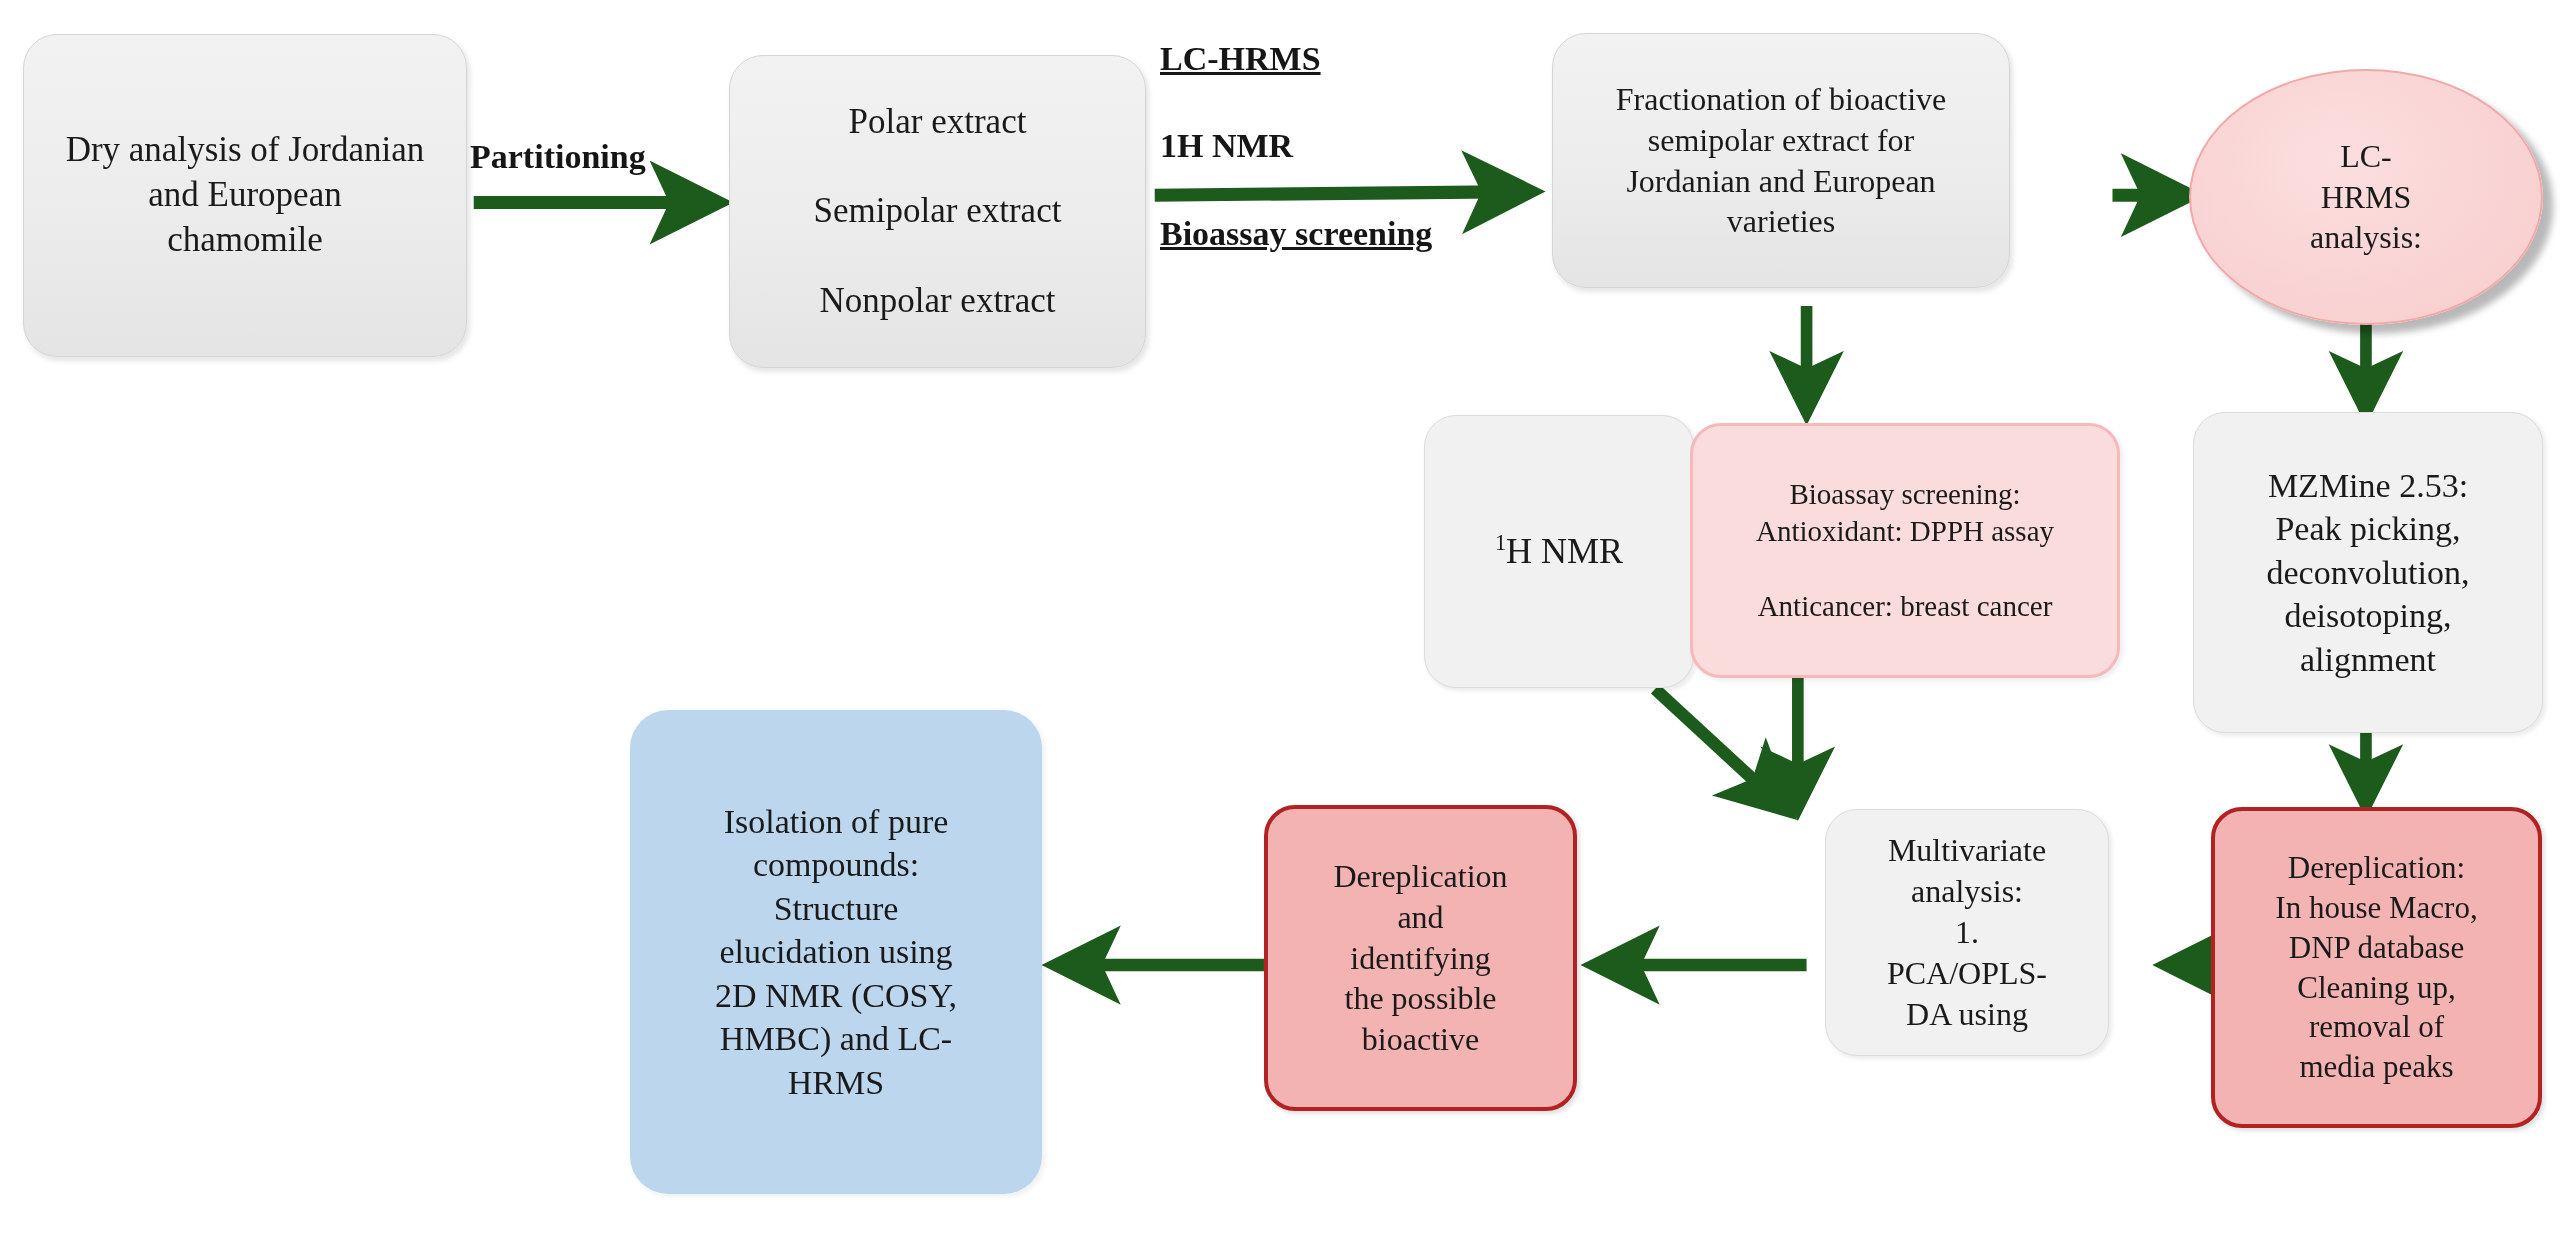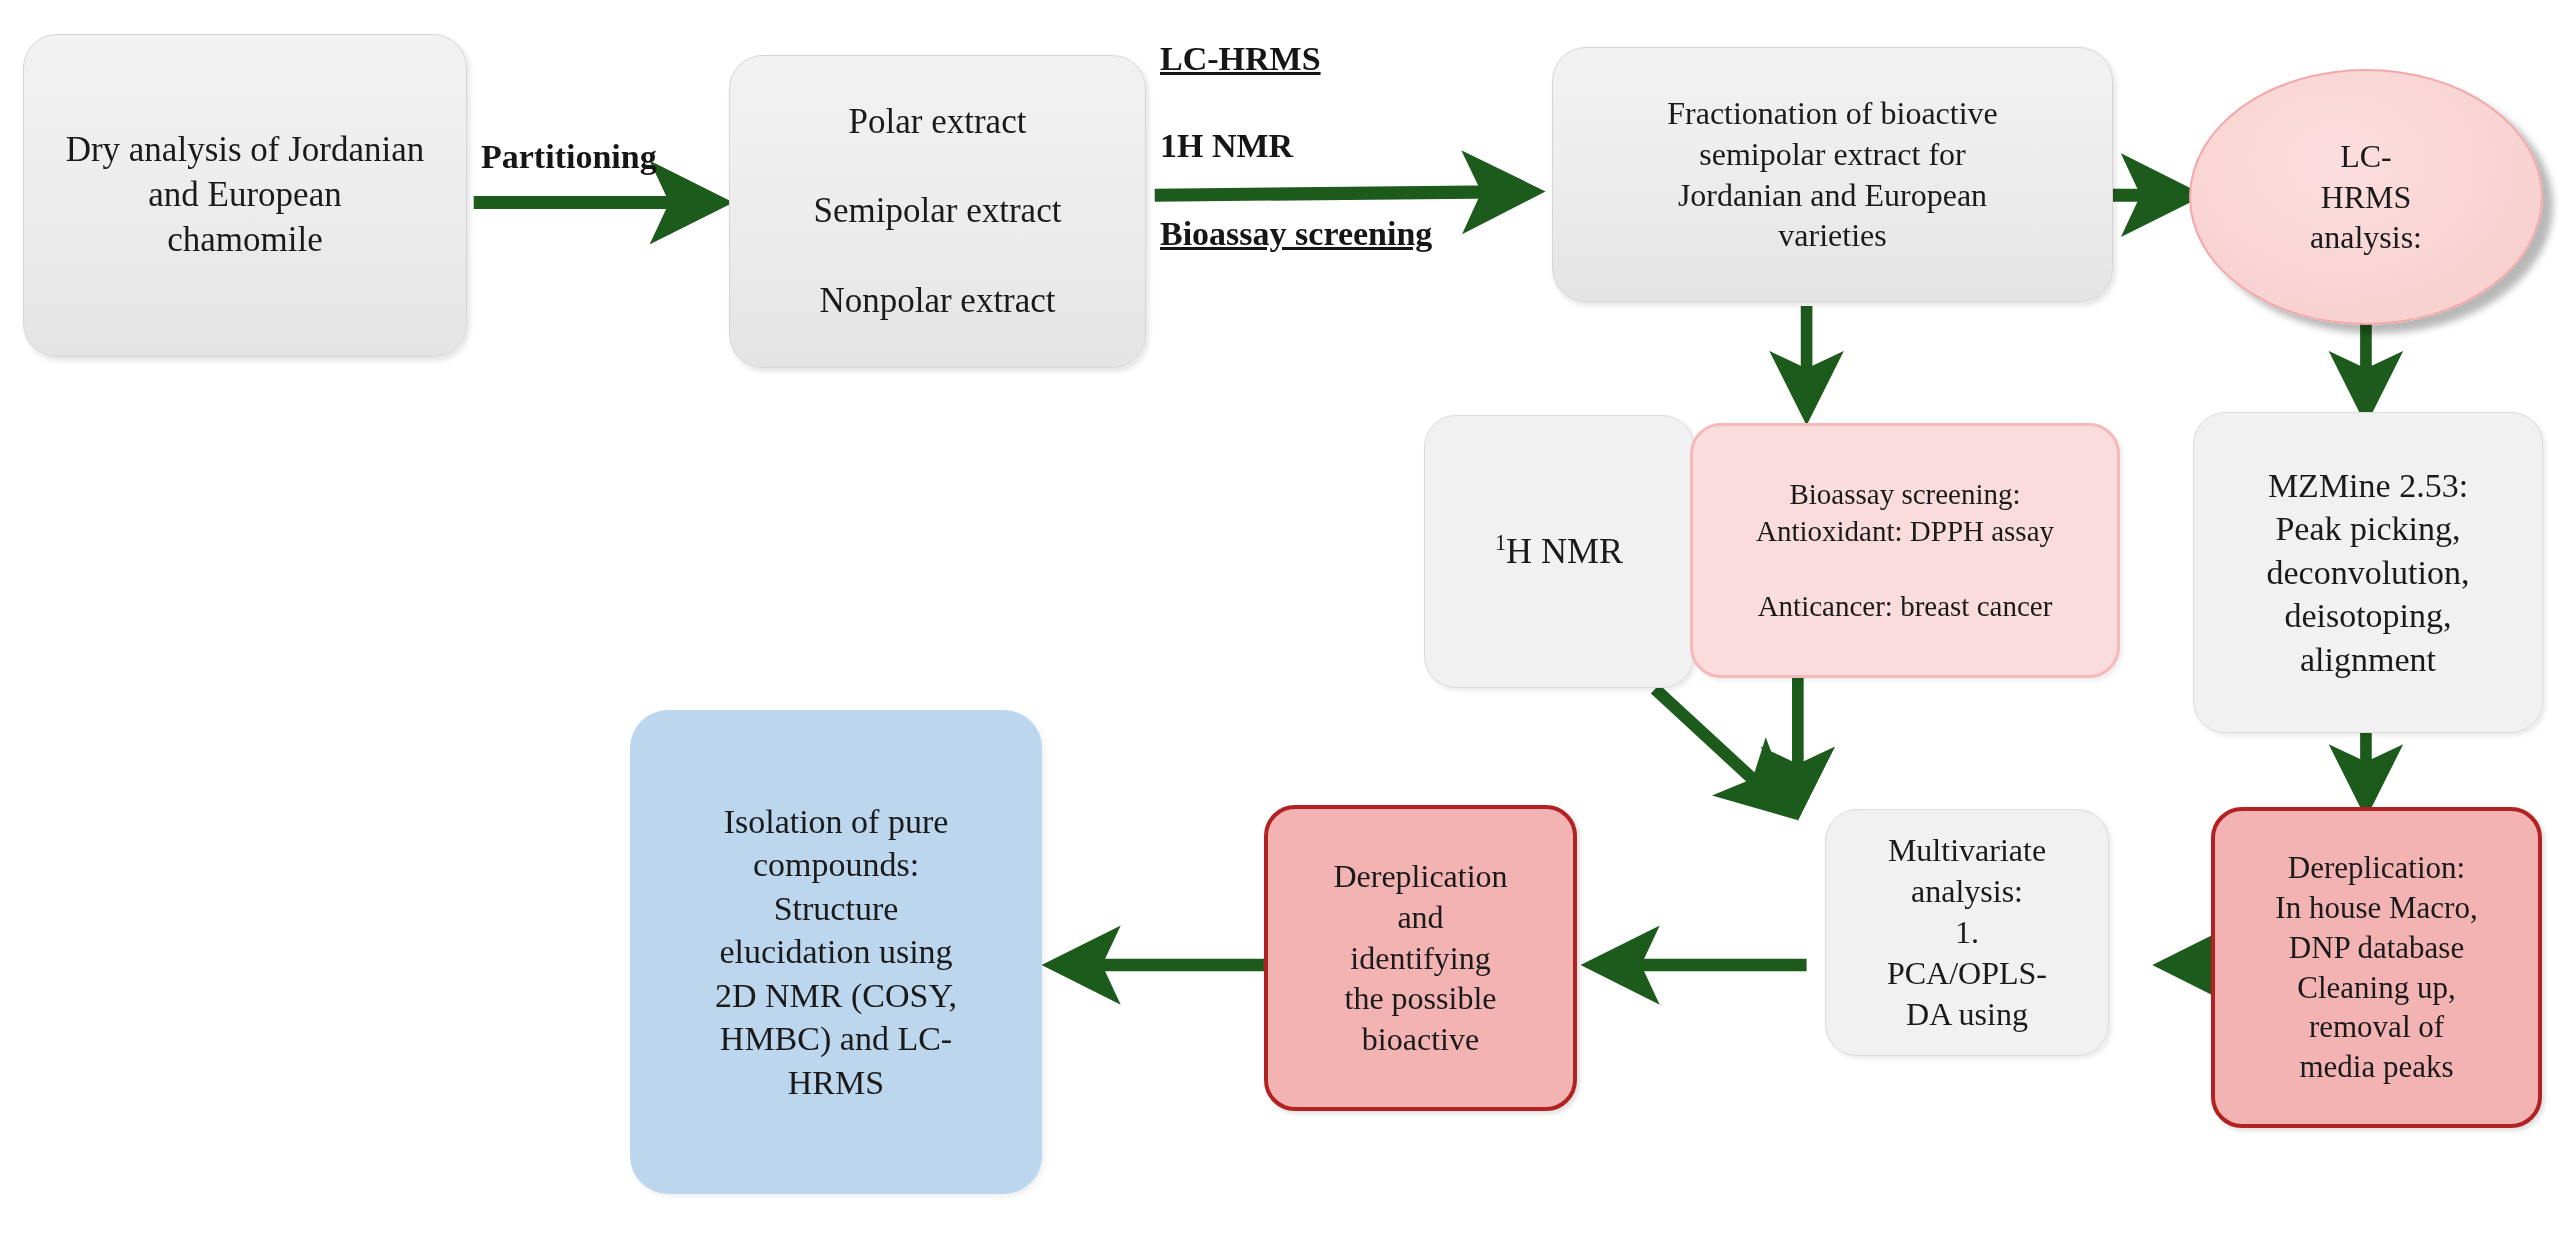--- a/index.html
+++ b/index.html
@@ -148,21 +148,21 @@
   <div class="node grey" style="left:23px; top:34px; width:444px; height:323px; font-size:35px;">Dry analysis of Jordanian
 and European
 chamomile</div>
 
   <div class="node grey" style="left:729px; top:55px; width:417px; height:313px; font-size:35px;">Polar extract
 
 Semipolar extract
 
 Nonpolar extract</div>
 
-  <div class="node grey" style="left:1552px; top:47px; width:561px; height:255px; font-size:32px;">Fractionation of bioactive
+  <div class="node grey" style="left:1552px; top:33px; width:458px; height:255px; font-size:32px;">Fractionation of bioactive
 semipolar extract for
 Jordanian and European
 varieties</div>
 
   <div class="node ellipse" style="left:2189px; top:69px; width:354px; height:256px; font-size:32px;">LC-
 HRMS
 analysis:</div>
 
   <div class="node grey-plain" style="left:1424px; top:415px; width:270px; height:273px; font-size:36px;">
     <span><span class="sup">1</span><span>H NMR</span></span>
@@ -199,21 +199,21 @@
 bioactive</div>
 
   <div class="node blue" style="left:630px; top:710px; width:412px; height:484px; font-size:34px;">Isolation of pure
 compounds:
 Structure
 elucidation using
 2D NMR (COSY,
 HMBC) and LC-
 HRMS</div>
 
-  <div class="edge-label" style="left:481px; top:138px; font-size:34px;">Partitioning</div>
+  <div class="edge-label" style="left:470px; top:138px; font-size:34px;">Partitioning</div>
 
   <div class="edge-label" style="left:1160px; top:40px; font-size:34px;text-decoration:underline;">LC-HRMS</div>
 
   <div class="edge-label" style="left:1160px; top:127px; font-size:34px;">1H NMR</div>
 
   <div class="edge-label" style="left:1160px; top:215px; font-size:34px;text-decoration:underline;">Bioassay screening</div>
 
 </div>
 
 

